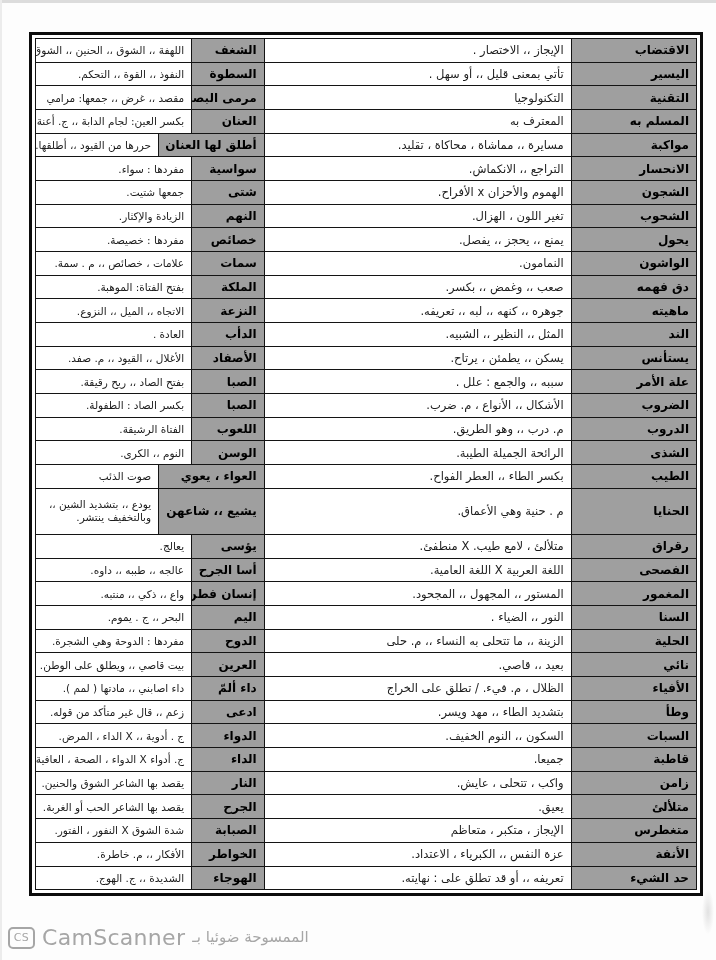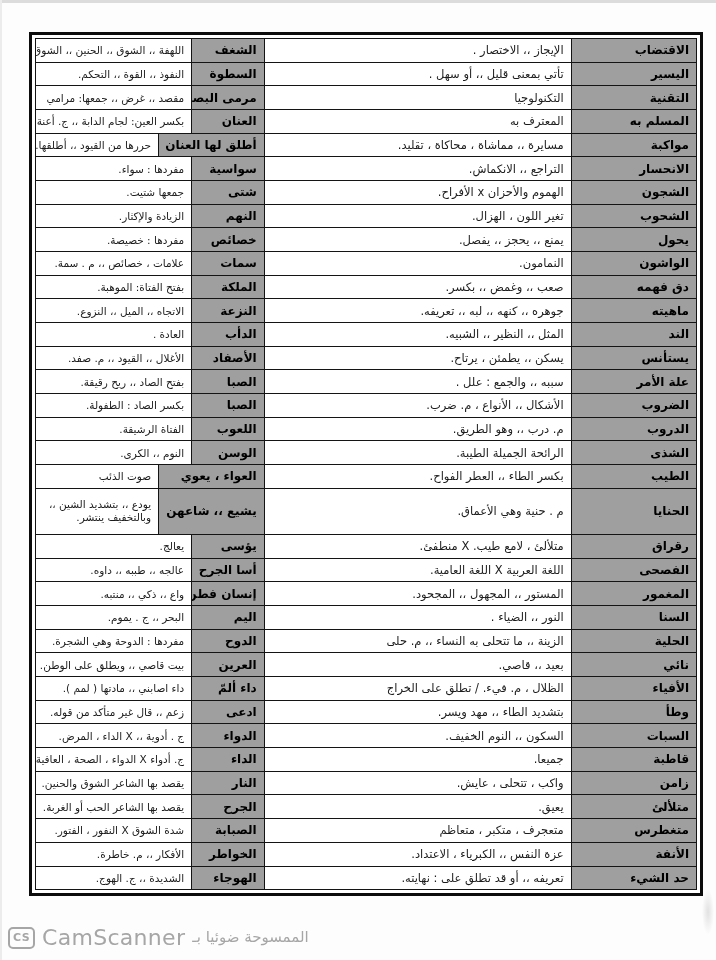--- a/index.html
+++ b/index.html
@@ -42,21 +42,21 @@
   .row.tall .cell-d2{white-space:normal;line-height:1.25;}
 
   .footer{
     position:absolute;left:8px;bottom:10px;
     display:flex;align-items:center;gap:7px;direction:ltr;
     color:#a6a6a6;
   }
   .cs-logo{
     width:27px;height:22px;border:2.5px solid #a6a6a6;border-radius:5px;
     display:flex;align-items:center;justify-content:center;
-    font-size:11px;font-weight:bold;letter-spacing:.5px;box-sizing:border-box;
+    font-size:11px;font-weight:normal;letter-spacing:.5px;box-sizing:border-box;
   }
   .brand{font-size:22px;letter-spacing:.3px;}
   .arabic-tag{font-size:15px;direction:rtl;padding-bottom:2px;}
 </style>
 </head>
 <body>
 
 <div class="scan-edge-top"></div>
 <div class="scan-edge-left"></div>
 <div class="scan-smudge"></div>
@@ -250,21 +250,21 @@
         <div class="cell d cell-d2">يقصد بها الشاعر الشوق والحنين.</div>
       </div>
       <div class="row">
         <div class="cell w cell-w1">متلألئ</div>
         <div class="cell d cell-d1">يعيق.</div>
         <div class="cell w cell-w2">الجرح</div>
         <div class="cell d cell-d2">يقصد بها الشاعر الحب أو الغربة.</div>
       </div>
       <div class="row">
         <div class="cell w cell-w1">متغطرس</div>
-        <div class="cell d cell-d1">متعجرف ، متكبر ، متعاظم</div>
+        <div class="cell d cell-d1">الإيجاز ، متكبر ، متعاظم</div>
         <div class="cell w cell-w2">الصبابة</div>
         <div class="cell d cell-d2">شدة الشوق X النفور ، الفتور.</div>
       </div>
       <div class="row">
         <div class="cell w cell-w1">الأنفة</div>
         <div class="cell d cell-d1">عزة النفس ،، الكبرياء ، الاعتداد.</div>
         <div class="cell w cell-w2">الخواطر</div>
         <div class="cell d cell-d2">الأفكار ،، م. خاطرة.</div>
       </div>
       <div class="row">

